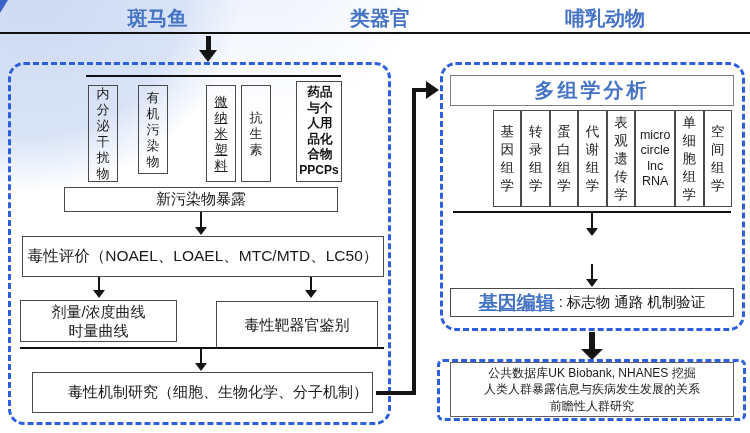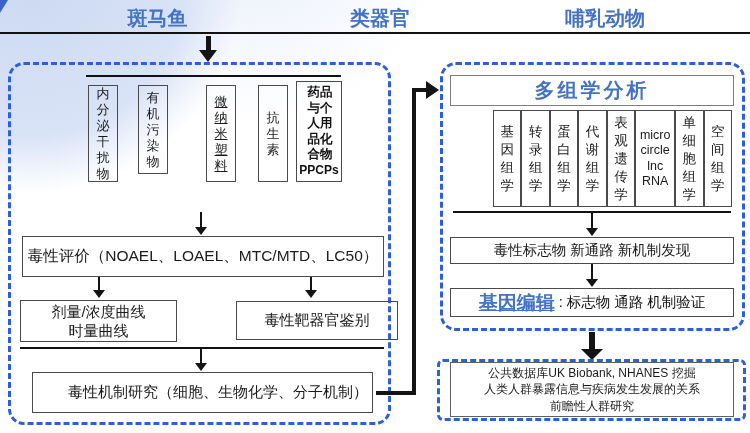--- a/index.html
+++ b/index.html
@@ -59,45 +59,46 @@
 
   <div class="abs fbox" style="left:88px;top:85px;width:30px;height:97px;">
     <span class="vtext">内分泌干扰物</span>
   </div>
   <div class="abs fbox" style="left:138px;top:85px;width:30px;height:89px;">
     <span class="vtext">有机污染物</span>
   </div>
   <div class="abs fbox" style="left:206px;top:85px;width:30px;height:97px;text-decoration:underline;">
     <span class="vtext">微纳米塑料</span>
   </div>
-  <div class="abs fbox" style="left:258px;top:85px;width:30px;height:97px;">
+  <div class="abs fbox" style="left:241px;top:85px;width:30px;height:97px;">
     <span class="vtext">抗生素</span>
   </div>
   <div class="abs fbox ppcp-wrap" style="left:296px;top:81px;width:46px;height:101px;">
     <span class="ppcp-label">药品与个人用品化合物</span>
     <span class="ppcp-abbr">PPCPs</span>
   </div>
 
+  <div class="abs fbox" style="left:64px;top:187px;width:274px;height:25px;font-size:15px;">新污染物暴露</div>
 
   <div class="abs shaft" style="left:200px;top:212px;width:2px;height:17px;"></div>
   <div class="abs head-down" style="left:195px;top:227px;"></div>
 
   <div class="abs fbox" style="left:22px;top:236px;width:362px;height:41px;font-size:15.5px;">毒性评价（NOAEL、LOAEL、MTC/MTD、LC50）</div>
 
   <div class="abs shaft" style="left:98px;top:277px;width:2px;height:15px;"></div>
   <div class="abs head-down" style="left:93px;top:290px;"></div>
   <div class="abs shaft" style="left:310px;top:277px;width:2px;height:15px;"></div>
   <div class="abs head-down" style="left:305px;top:290px;"></div>
 
   <div class="abs fbox" style="left:20px;top:300px;width:157px;height:42px;font-size:15px;line-height:19px;flex-direction:column;">
     <span>剂量/浓度曲线</span>
     <span>时量曲线</span>
   </div>
 
-  <div class="abs fbox" style="left:236px;top:301px;width:162px;height:39px;font-size:15px;">毒性靶器官鉴别</div>
+  <div class="abs fbox" style="left:216px;top:301px;width:162px;height:48px;font-size:15px;">毒性靶器官鉴别</div>
 
   <div class="abs rule" style="left:20px;top:347px;width:364px;height:2px;"></div>
   <div class="abs shaft" style="left:200px;top:349px;width:2px;height:16px;"></div>
   <div class="abs head-down" style="left:195px;top:363px;"></div>
 
   <div class="abs fbox" style="left:32px;top:372px;width:341px;height:41px;font-size:15px;padding-left:31px;">毒性机制研究（细胞、生物化学、分子机制）</div>
 
   <div class="abs shaft" style="left:376px;top:391px;width:40px;height:4px;"></div>
   <div class="abs shaft" style="left:412px;top:88px;width:4px;height:307px;"></div>
   <div class="abs shaft" style="left:412px;top:88px;width:16px;height:4px;"></div>
@@ -131,21 +132,20 @@
       </div>
     <div class="obox" style="width:31px;">
       <span class="vtext2">空间组学</span>
       </div>
   </div>
 
   <div class="abs rule" style="left:453px;top:211px;width:278px;height:2px;"></div>
   <div class="abs shaft" style="left:591px;top:213px;width:2px;height:16px;"></div>
   <div class="abs head-down" style="left:586px;top:228px;"></div>
 
-  <div class="abs fbox" style="left:450px;top:237px;width:284px;height:27px;font-size:14.5px;">毒性标志物 新通路 新机制发现</div>
 
   <div class="abs shaft" style="left:591px;top:264px;width:2px;height:16px;"></div>
   <div class="abs head-down" style="left:586px;top:279px;"></div>
 
   <div class="abs fbox" style="left:450px;top:288px;width:284px;height:29px;">
     <span class="gene-label">基因编辑</span>
     <span class="gene-text">: 标志物 通路 机制验证</span>
   </div>
 
   <div class="abs shaft" style="left:589px;top:332px;width:6px;height:18px;"></div>

